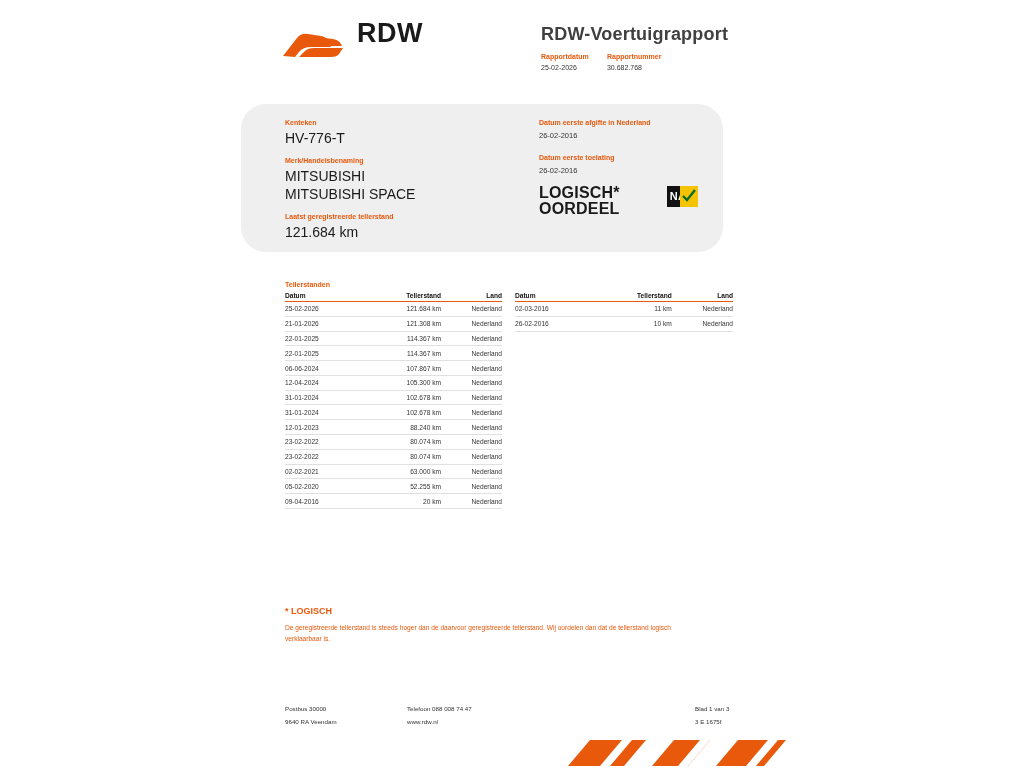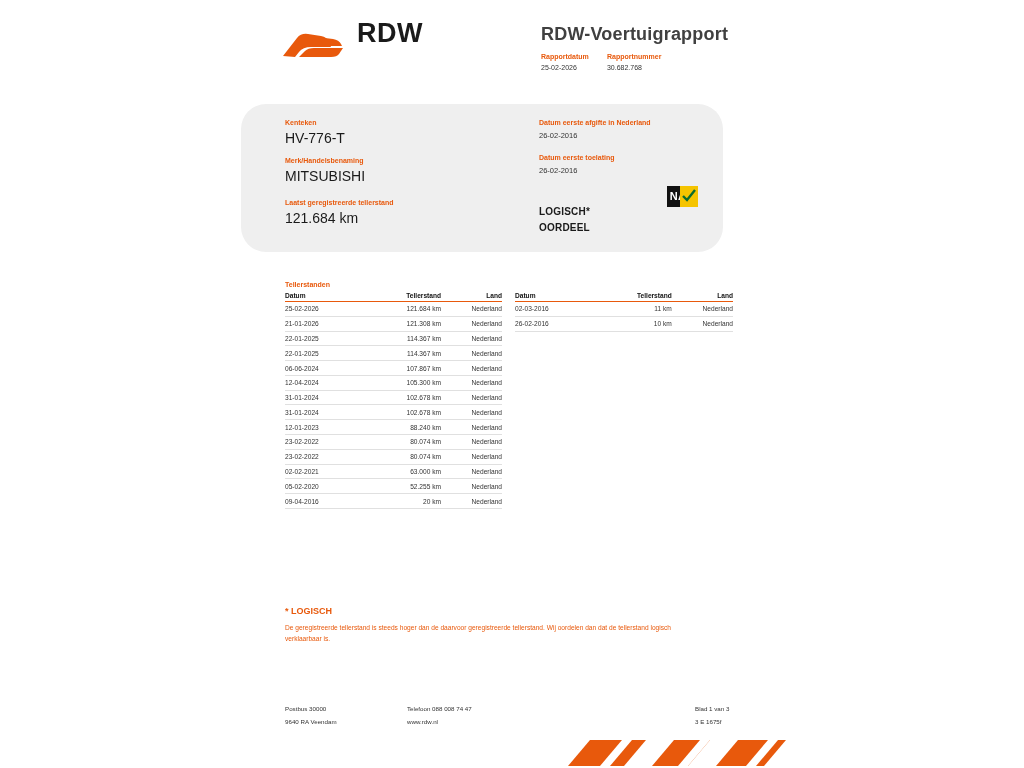--- a/index.html
+++ b/index.html
@@ -130,22 +130,22 @@
   .f-value-sm {
     font-size: 7.5px;
     color: #333;
     line-height: 13px;
     margin-bottom: 10px;
     white-space: nowrap;
   }
   .verdict {
     position: absolute;
     left: 298px;
-    top: 100px;
-    font-size: 10px;
+    top: 81px;
+    font-size: 16px;
     font-weight: bold;
     color: #1a1a1a;
     line-height: 16px;
     letter-spacing: 0.2px;
   }
   .nap-badge {
     position: absolute;
     left: 409px;
     top: 82px;
     width: 48px;
@@ -282,21 +282,22 @@
         <div class="meta-value">30.682.768</div>
       </div>
     </div>
   </div>
 
   <div class="summary">
     <div class="sum-left">
       <div class="f-label">Kenteken</div>
       <div class="f-value-lg">HV-776-T</div>
       <div class="f-label">Merk/Handelsbenaming</div>
-      <div class="f-value-lg" style="margin-bottom:12px">MITSUBISHI</div>
+      <div class="f-value-lg" style="margin-bottom:0">MITSUBISHI</div>
+      <div class="f-value-lg">MITSUBISHI SPACE</div>
       <div class="f-label">Laatst geregistreerde tellerstand</div>
       <div class="f-value-lg">121.684 km</div>
     </div>
 
     <div class="sum-right">
       <div class="f-label">Datum eerste afgifte in Nederland</div>
       <div class="f-value-sm">26-02-2016</div>
       <div class="f-label">Datum eerste toelating</div>
       <div class="f-value-sm">26-02-2016</div>
     </div>

